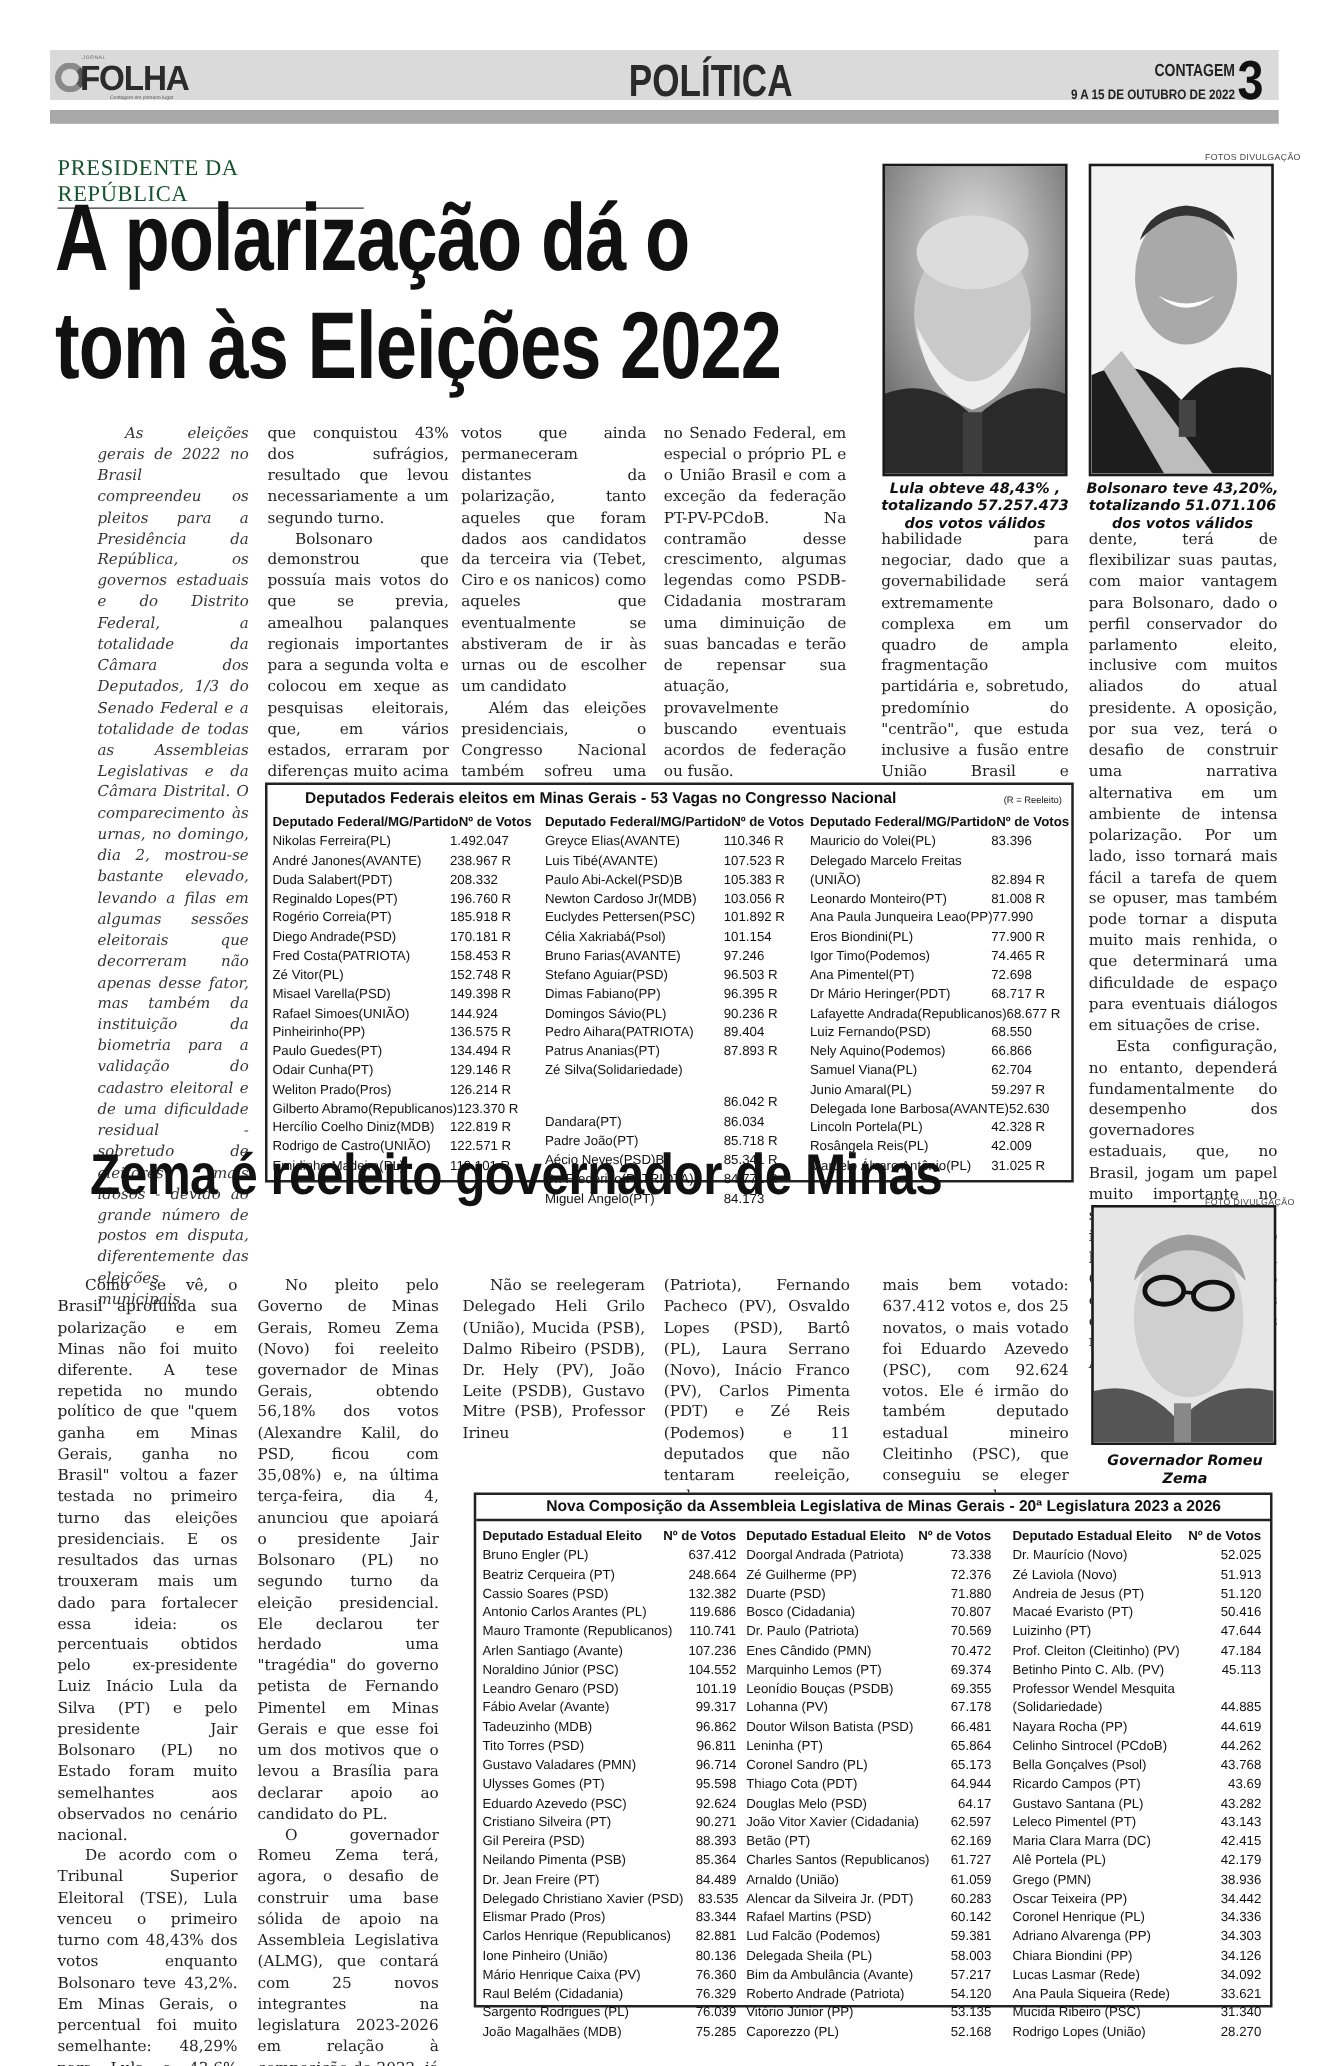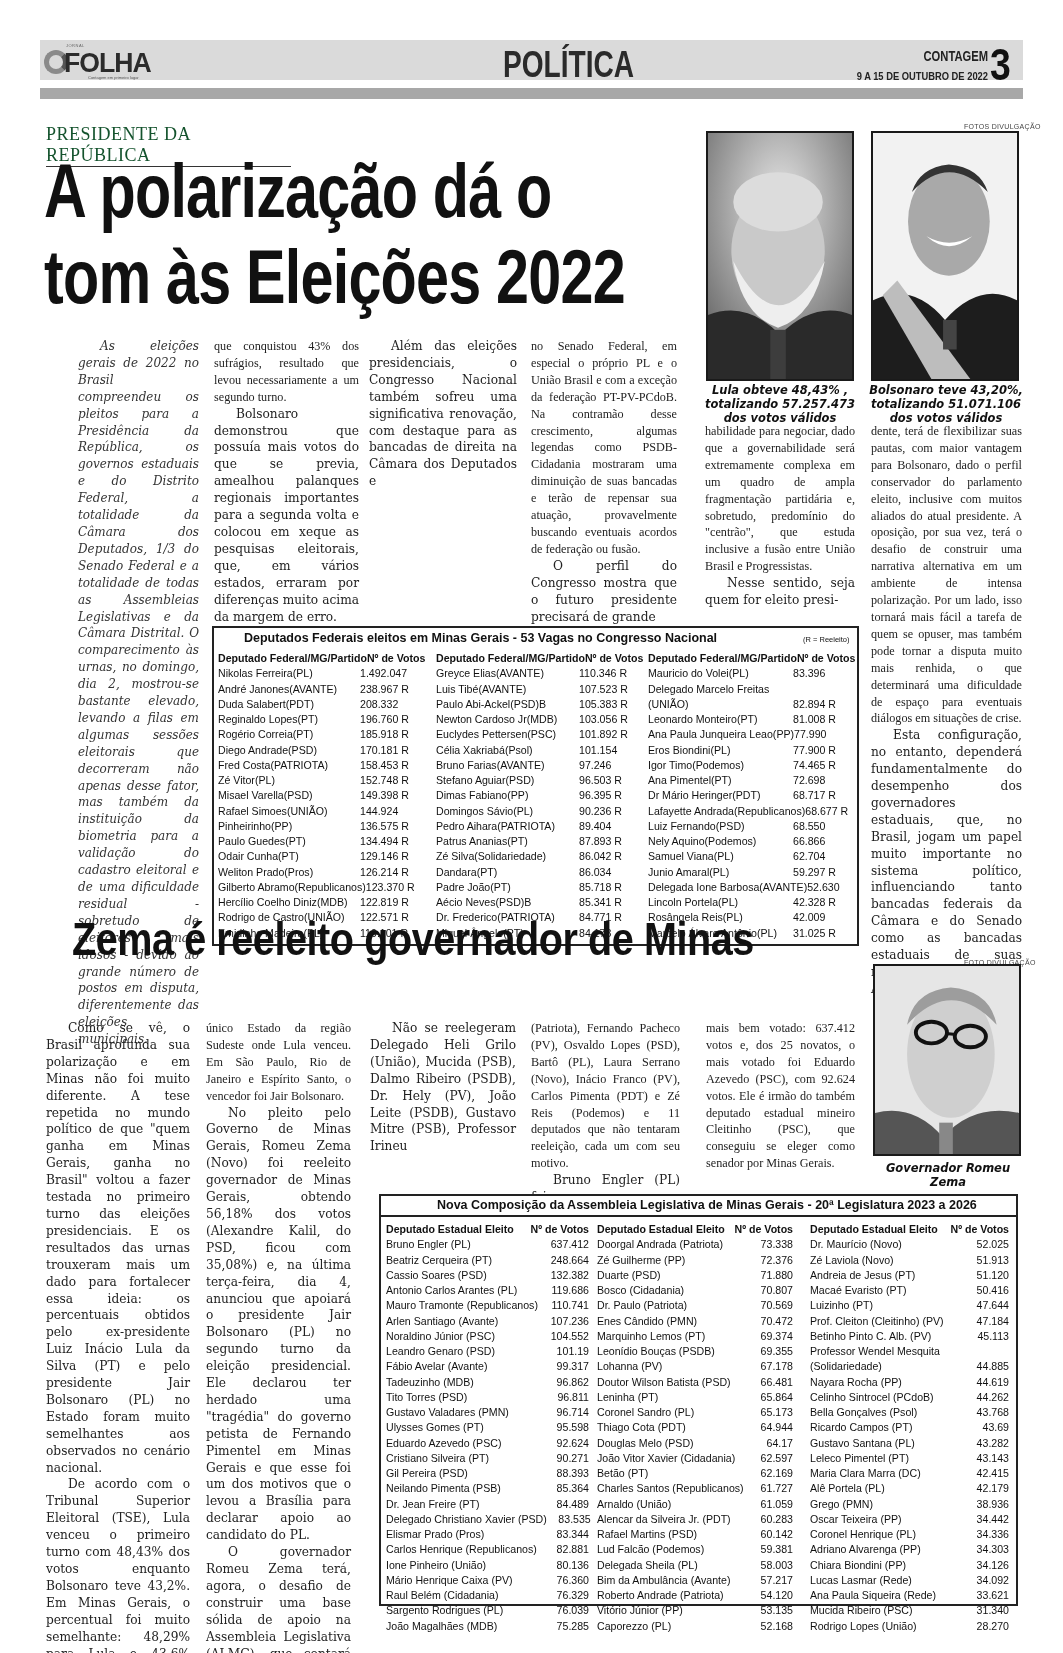--- a/index.html
+++ b/index.html
@@ -26,21 +26,21 @@
 
   
   .credit { font: 7px "Liberation Sans", sans-serif; color: #444; letter-spacing: 0.3px; }
   .photo { border: 2px solid #1a1a1a; background: #bbb; overflow: hidden; }
   .photo svg { display: block; width: 100%; height: 100%; }
   .caption { font: bold italic 11.5px/14px "DejaVu Sans", sans-serif; color: #111; text-align: center; }
 
   
   .col { font: 12.2px/16.9px "DejaVu Serif", serif; text-align: justify; color: #222; }
   .col p { text-indent: 22px; }
-  .col p.noindent { text-indent: 0; font-family: Liberation Serif, serif; }
+  .col p.noindent { text-indent: 0; }
   .lead { font: italic 12px/16.9px "DejaVu Serif", serif; color: #333; text-align: justify; padding-left: 33px; text-indent: -33px; }
   .gap { height: 17px; }
 
   
   .tbox { border: 2px solid #222; background: #fff; }
   .ttitle { font: bold 12.5px "Liberation Sans", sans-serif; color: #111; }
   .tnote { font: 7.5px "Liberation Sans", sans-serif; color: #111; }
   .fed-col { position: absolute; font: 10.6px/15.25px "Liberation Sans", sans-serif; color: #111; }
   .fed-col .hdr { font-weight: bold; }
   .row { display: flex; justify-content: space-between; white-space: nowrap; }
@@ -116,20 +116,21 @@
 <div class="abs col" style="left:45px; top:338px; width:154px;">
   <p class="lead">As eleições gerais de 2022 no Brasil compreendeu os pleitos para a Presidência da República, os governos estaduais e do Distrito Federal, a totalidade da Câmara dos Deputados, 1/3 do Senado Federal e a totalidade de todas as Assembleias Legislativas e da Câmara Distrital. O comparecimento às urnas, no domingo, dia 2, mostrou-se bastante elevado, levando a filas em algumas sessões eleitorais que decorreram não apenas desse fator, mas também da instituição da biometria para a validação do cadastro eleitoral e de uma dificuldade residual - sobretudo de eleitores mais idosos - devido ao grande número de postos em disputa, diferentemente das eleições municipais.</p>
   <div class="gap"></div>
 </div>
 <div class="abs col" style="left:214px; top:338px; width:145px;">
   <p class="noindent">que conquistou 43% dos sufrágios, resultado que levou necessariamente a um segundo turno.</p>
   <p>Bolsonaro demonstrou que possuía mais votos do que se previa, amealhou palanques regionais importantes para a segunda volta e colocou em xeque as pesquisas eleitorais, que, em vários estados, erraram por diferenças muito acima da margem de erro.</p>
   <p>Caberá agora, tanto a Lula como a Bolsonaro, buscar alinhavar os poucos</p>
 </div>
 <div class="abs col" style="left:369px; top:338px; width:148px;">
+  <p class="noindent">votos que ainda permaneceram distantes da polarização, tanto aqueles que foram dados aos candidatos da terceira via (Tebet, Ciro e os nanicos) como aqueles que eventualmente se abstiveram de ir às urnas ou de escolher um candidato</p>
   <p>Além das eleições presidenciais, o Congresso Nacional também sofreu uma significativa renovação, com destaque para as bancadas de direita na Câmara dos Deputados e</p>
 </div>
 <div class="abs col" style="left:531px; top:338px; width:146px;">
   <p class="noindent">no Senado Federal, em especial o próprio PL e o União Brasil e com a exceção da federação PT-PV-PCdoB. Na contramão desse crescimento, algumas legendas como PSDB-Cidadania mostraram uma diminuição de suas bancadas e terão de repensar sua atuação, provavelmente buscando eventuais acordos de federação ou fusão.</p>
   <p>O perfil do Congresso mostra que o futuro presidente precisará de grande</p>
 </div>
 <div class="abs col" style="left:705px; top:423px; width:150px;">
   <p class="noindent">habilidade para negociar, dado que a governabilidade será extremamente complexa em um quadro de ampla fragmentação partidária e, sobretudo, predomínio do "centrão", que estuda inclusive a fusão entre União Brasil e Progressistas.</p>
   <p>Nesse sentido, seja quem for eleito presi-</p>
 </div>
@@ -268,21 +269,21 @@
     <div class="row">
       <span class="n">Pedro Aihara(PATRIOTA)</span>
       <span class="v" style="min-width: 62px;">89.404</span>
     </div>
     <div class="row">
       <span class="n">Patrus Ananias(PT)</span>
       <span class="v" style="min-width: 62px;">87.893 R</span>
     </div>
     <div class="row">
       <span class="n">Zé Silva(Solidariedade)</span>
-      <span class="v" style="min-width: 62px;">86.042 R</span>
+      <span class="v" style="min-width: 62px; margin-top: 26px;">86.042 R</span>
     </div>
     <div class="row">
       <span class="n">Dandara(PT)</span>
       <span class="v" style="min-width: 62px;">86.034</span>
     </div>
     <div class="row">
       <span class="n">Padre João(PT)</span>
       <span class="v" style="min-width: 62px;">85.718 R</span>
     </div>
     <div class="row">
@@ -392,21 +393,20 @@
     <rect x="66" y="160" width="14" height="32" fill="#888"></rect>
   </svg>
 </div>
 <div class="abs caption" style="left:868px; top:1161px; width:160px; font-size:11.5px;">Governador Romeu Zema</div>
 
 <div class="abs col" style="left:46px; top:1020px; width:144px;">
   <p>Como se vê, o Brasil aprofunda sua polarização e em Minas não foi muito diferente. A tese repetida no mundo político de que "quem ganha em Minas Gerais, ganha no Brasil" voltou a fazer testada no primeiro turno das eleições presidenciais. E os resultados das urnas trouxeram mais um dado para fortalecer essa ideia: os percentuais obtidos pelo ex-presidente Luiz Inácio Lula da Silva (PT) e pelo presidente Jair Bolsonaro (PL) no Estado foram muito semelhantes aos observados no cenário nacional.</p>
   <p>De acordo com o Tribunal Superior Eleitoral (TSE), Lula venceu o primeiro turno com 48,43% dos votos enquanto Bolsonaro teve 43,2%. Em Minas Gerais, o percentual foi muito semelhante: 48,29% para Lula e 43,6% para Bolsonaro. O Estado foi fundamental para a vitória de Lula, uma vez que Minas Gerais é o segundo maior colégio eleitoral do país, com 16,2 milhões de eleitores, atrás apenas de São Paulo, com 34,6 milhões. Minas Gerais também foi o</p>
 </div>
 <div class="abs col" style="left:206px; top:1020px; width:145px;">
-  <p class="noindent">único Estado da região Sudeste onde Lula venceu. Em São Paulo, Rio de Janeiro e Espírito Santo, o vencedor foi Jair Bolsonaro.</p>
   <p>No pleito pelo Governo de Minas Gerais, Romeu Zema (Novo) foi reeleito governador de Minas Gerais, obtendo 56,18% dos votos (Alexandre Kalil, do PSD, ficou com 35,08%) e, na última terça-feira, dia 4, anunciou que apoiará o presidente Jair Bolsonaro (PL) no segundo turno da eleição presidencial. Ele declarou ter herdado uma "tragédia" do governo petista de Fernando Pimentel em Minas Gerais e que esse foi um dos motivos que o levou a Brasília para declarar apoio ao candidato do PL.</p>
   <p>O governador Romeu Zema terá, agora, o desafio de construir uma base sólida de apoio na Assembleia Legislativa (ALMG), que contará com 25 novos integrantes na legislatura 2023-2026 em relação à composição de 2022, já que 52 deputados estaduais conseguiram reeleição. O número de mulheres no Parlamento mineiro cresceu de</p>
 </div>
 <div class="abs col" style="left:370px; top:1020px; width:146px;">
   <p>Não se reelegeram Delegado Heli Grilo (União), Mucida (PSB), Dalmo Ribeiro (PSDB), Dr. Hely (PV), João Leite (PSDB), Gustavo Mitre (PSB), Professor Irineu</p>
 </div>
 <div class="abs col" style="left:531px; top:1020px; width:149px;">
   <p class="noindent">(Patriota), Fernando Pacheco (PV), Osvaldo Lopes (PSD), Bartô (PL), Laura Serrano (Novo), Inácio Franco (PV), Carlos Pimenta (PDT) e Zé Reis (Podemos) e 11 deputados que não tentaram reeleição, cada um com seu motivo.</p>
   <p>Bruno Engler (PL) foi o</p>
 </div>

